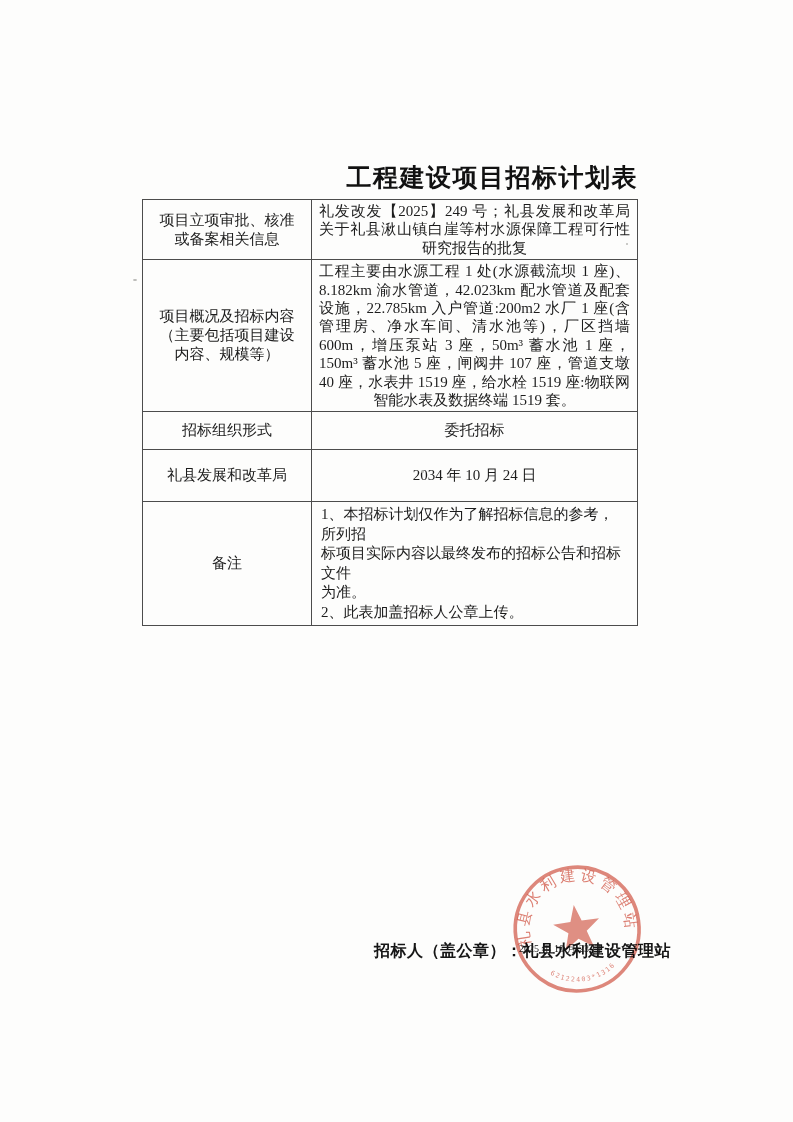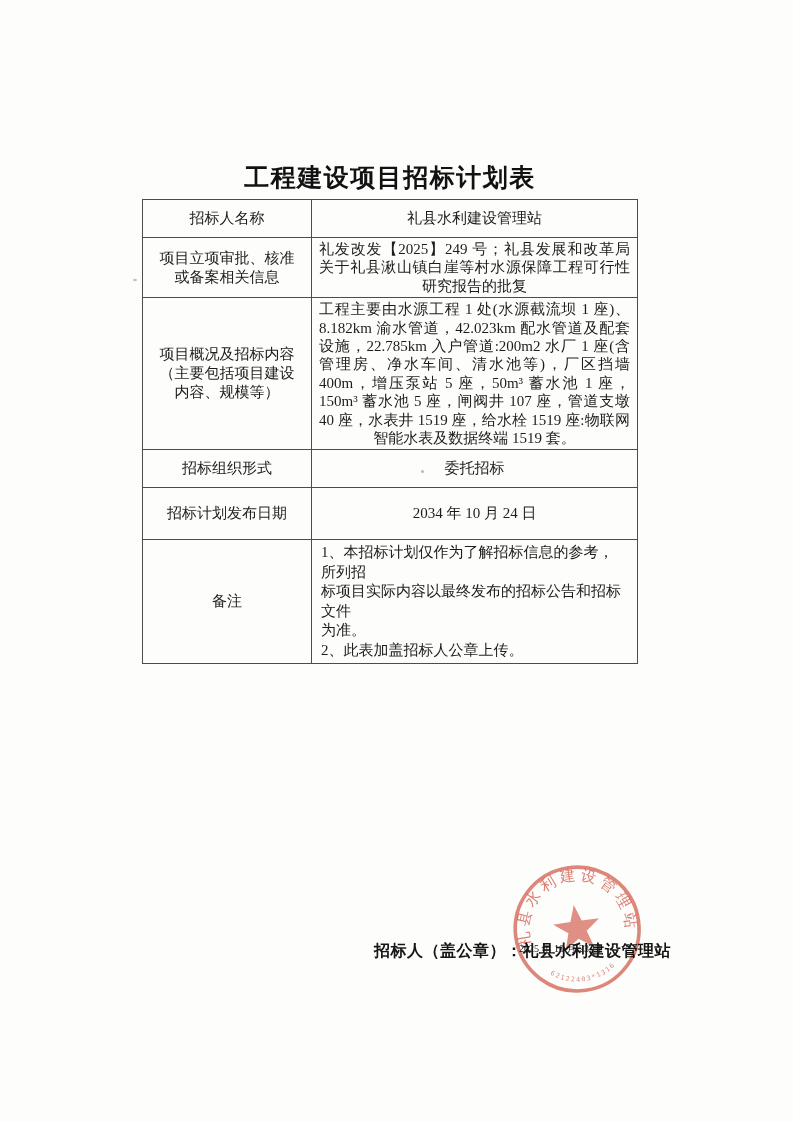--- a/index.html
+++ b/index.html
@@ -4,21 +4,21 @@
 <style>
   html,body{margin:0;padding:0;}
   body{
     width:793px;height:1122px;background:#ffffff;
     font-family:"Liberation Serif","DejaVu Serif",serif;
     color:#1f1f1f;
   }
   .page{position:relative;width:793px;height:1122px;background:#fdfdfc;overflow:hidden;}
   .title{
     position:absolute;left:142px;top:161px;width:496px;
-    text-align:center;font-size:25px;font-weight:bold;letter-spacing:1.5px;color:#111;
+    text-align:right;font-size:25px;font-weight:bold;letter-spacing:1.5px;color:#111;
   }
   table.doc-table{
     position:absolute;left:142px;top:199px;width:496px;
     border-collapse:collapse;table-layout:fixed;
   }
   col.c-label{width:169px;}
   .doc-table td{
     border:1.4px solid #4c4c4c;
     font-size:15px;line-height:19px;vertical-align:middle;
     padding:2px 6px;color:#1c1c1c;
@@ -54,38 +54,34 @@
 <div class="page">
 
   <div class="title">工程建设项目招标计划表</div>
 
   <table class="doc-table">
     <colgroup>
         <col class="c-label">
         <col class="c-value">
       </colgroup>
     <tbody>
-      <tr style="height:38px">
-        <td class="lbl">招标人名称</td>
-        <td class="val">礼县水利建设管理站</td>
-      </tr>
       <tr style="height:56px">
         <td class="lbl">项目立项审批、核准或备案相关信息</td>
         <td class="just">礼发改发【2025】249 号；礼县发展和改革局关于礼县湫山镇白崖等村水源保障工程可行性研究报告的批复</td>
       </tr>
       <tr style="height:130px">
         <td class="lbl">项目概况及招标内容（主要包括项目建设内容、规模等）</td>
-        <td class="just">工程主要由水源工程 1 处(水源截流坝 1 座)、8.182km 渝水管道，42.023km 配水管道及配套设施，22.785km 入户管道:200m2 水厂 1 座(含管理房、净水车间、清水池等)，厂区挡墙 400m，增压泵站 5 座，50m³ 蓄水池 1 座，150m³ 蓄水池 5 座，闸阀井 107 座，管道支墩 40 座，水表井 1519 座，给水栓 1519 座:物联网智能水表及数据终端 1519 套。</td>
+        <td class="just">工程主要由水源工程 1 处(水源截流坝 1 座)、8.182km 渝水管道，42.023km 配水管道及配套设施，22.785km 入户管道:200m2 水厂 1 座(含管理房、净水车间、清水池等)，厂区挡墙 600m，增压泵站 3 座，50m³ 蓄水池 1 座，150m³ 蓄水池 5 座，闸阀井 107 座，管道支墩 40 座，水表井 1519 座，给水栓 1519 座:物联网智能水表及数据终端 1519 套。</td>
       </tr>
       <tr style="height:38px">
         <td class="lbl">招标组织形式</td>
         <td class="val">委托招标</td>
       </tr>
       <tr style="height:52px">
-        <td class="lbl">招标计划发布日期</td>
+        <td class="lbl">礼县发展和改革局</td>
         <td class="val">2034 年 10 月 24 日</td>
       </tr>
       <tr style="height:76px">
         <td class="lbl">备注</td>
         <td class="notes">1、本招标计划仅作为了解招标信息的参考，所列招
 标项目实际内容以最终发布的招标公告和招标文件
 为准。
 2、此表加盖招标人公章上传。</td>
       </tr>
     </tbody>

